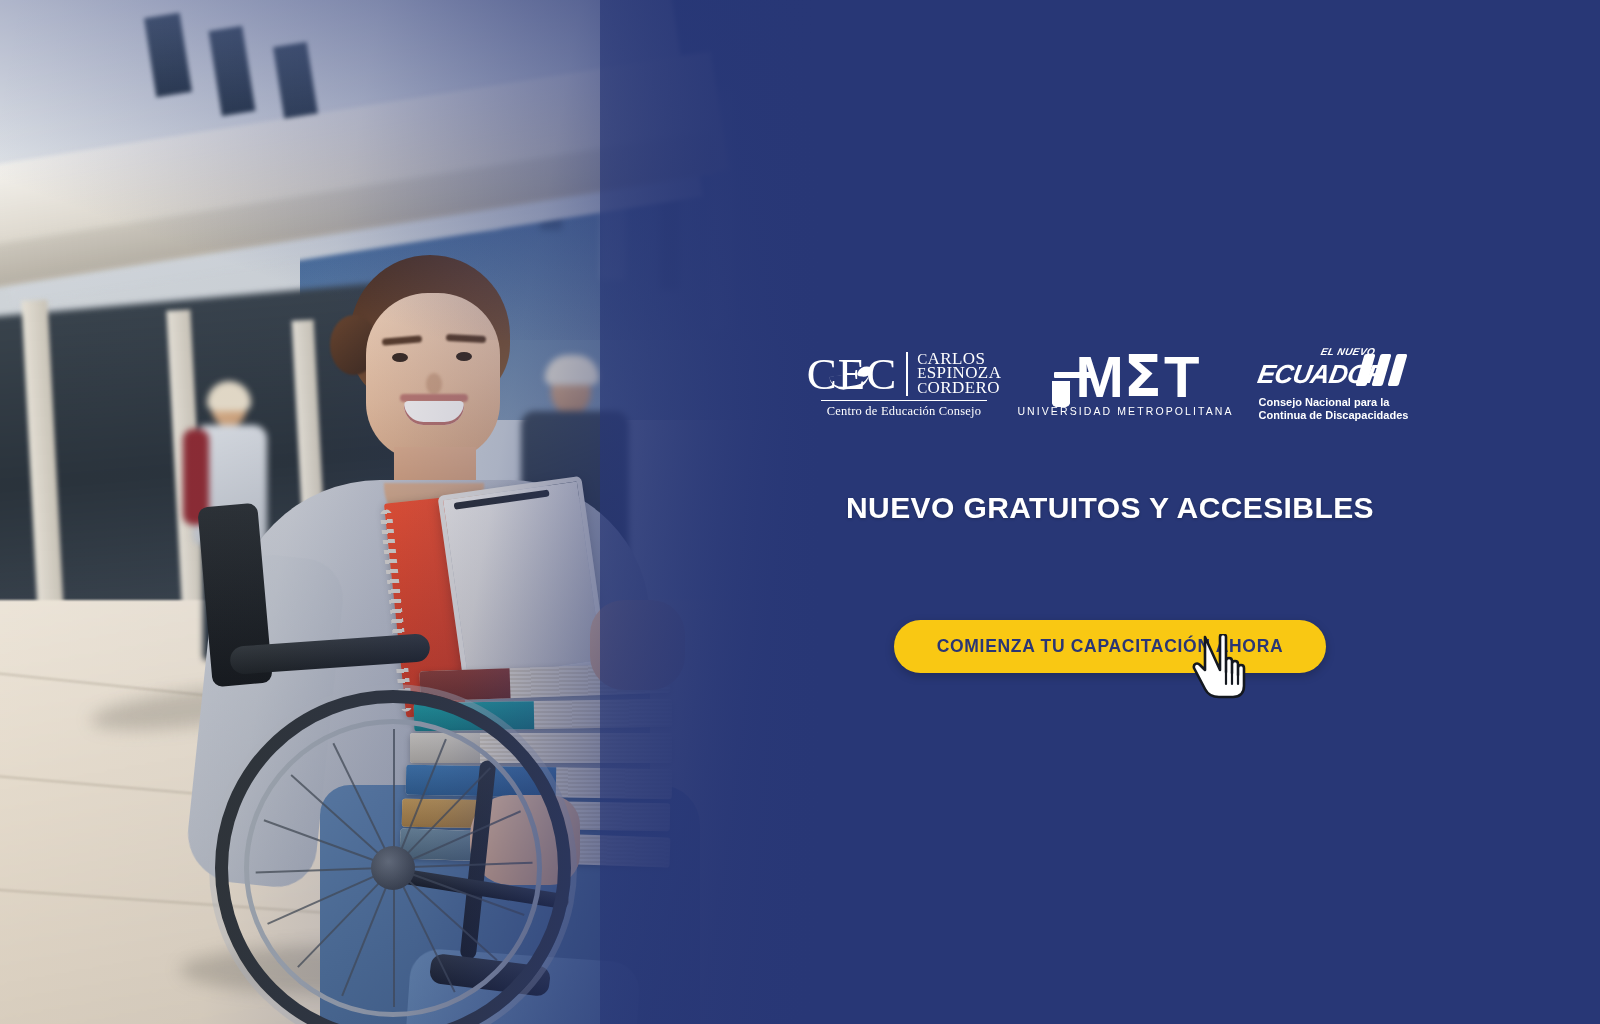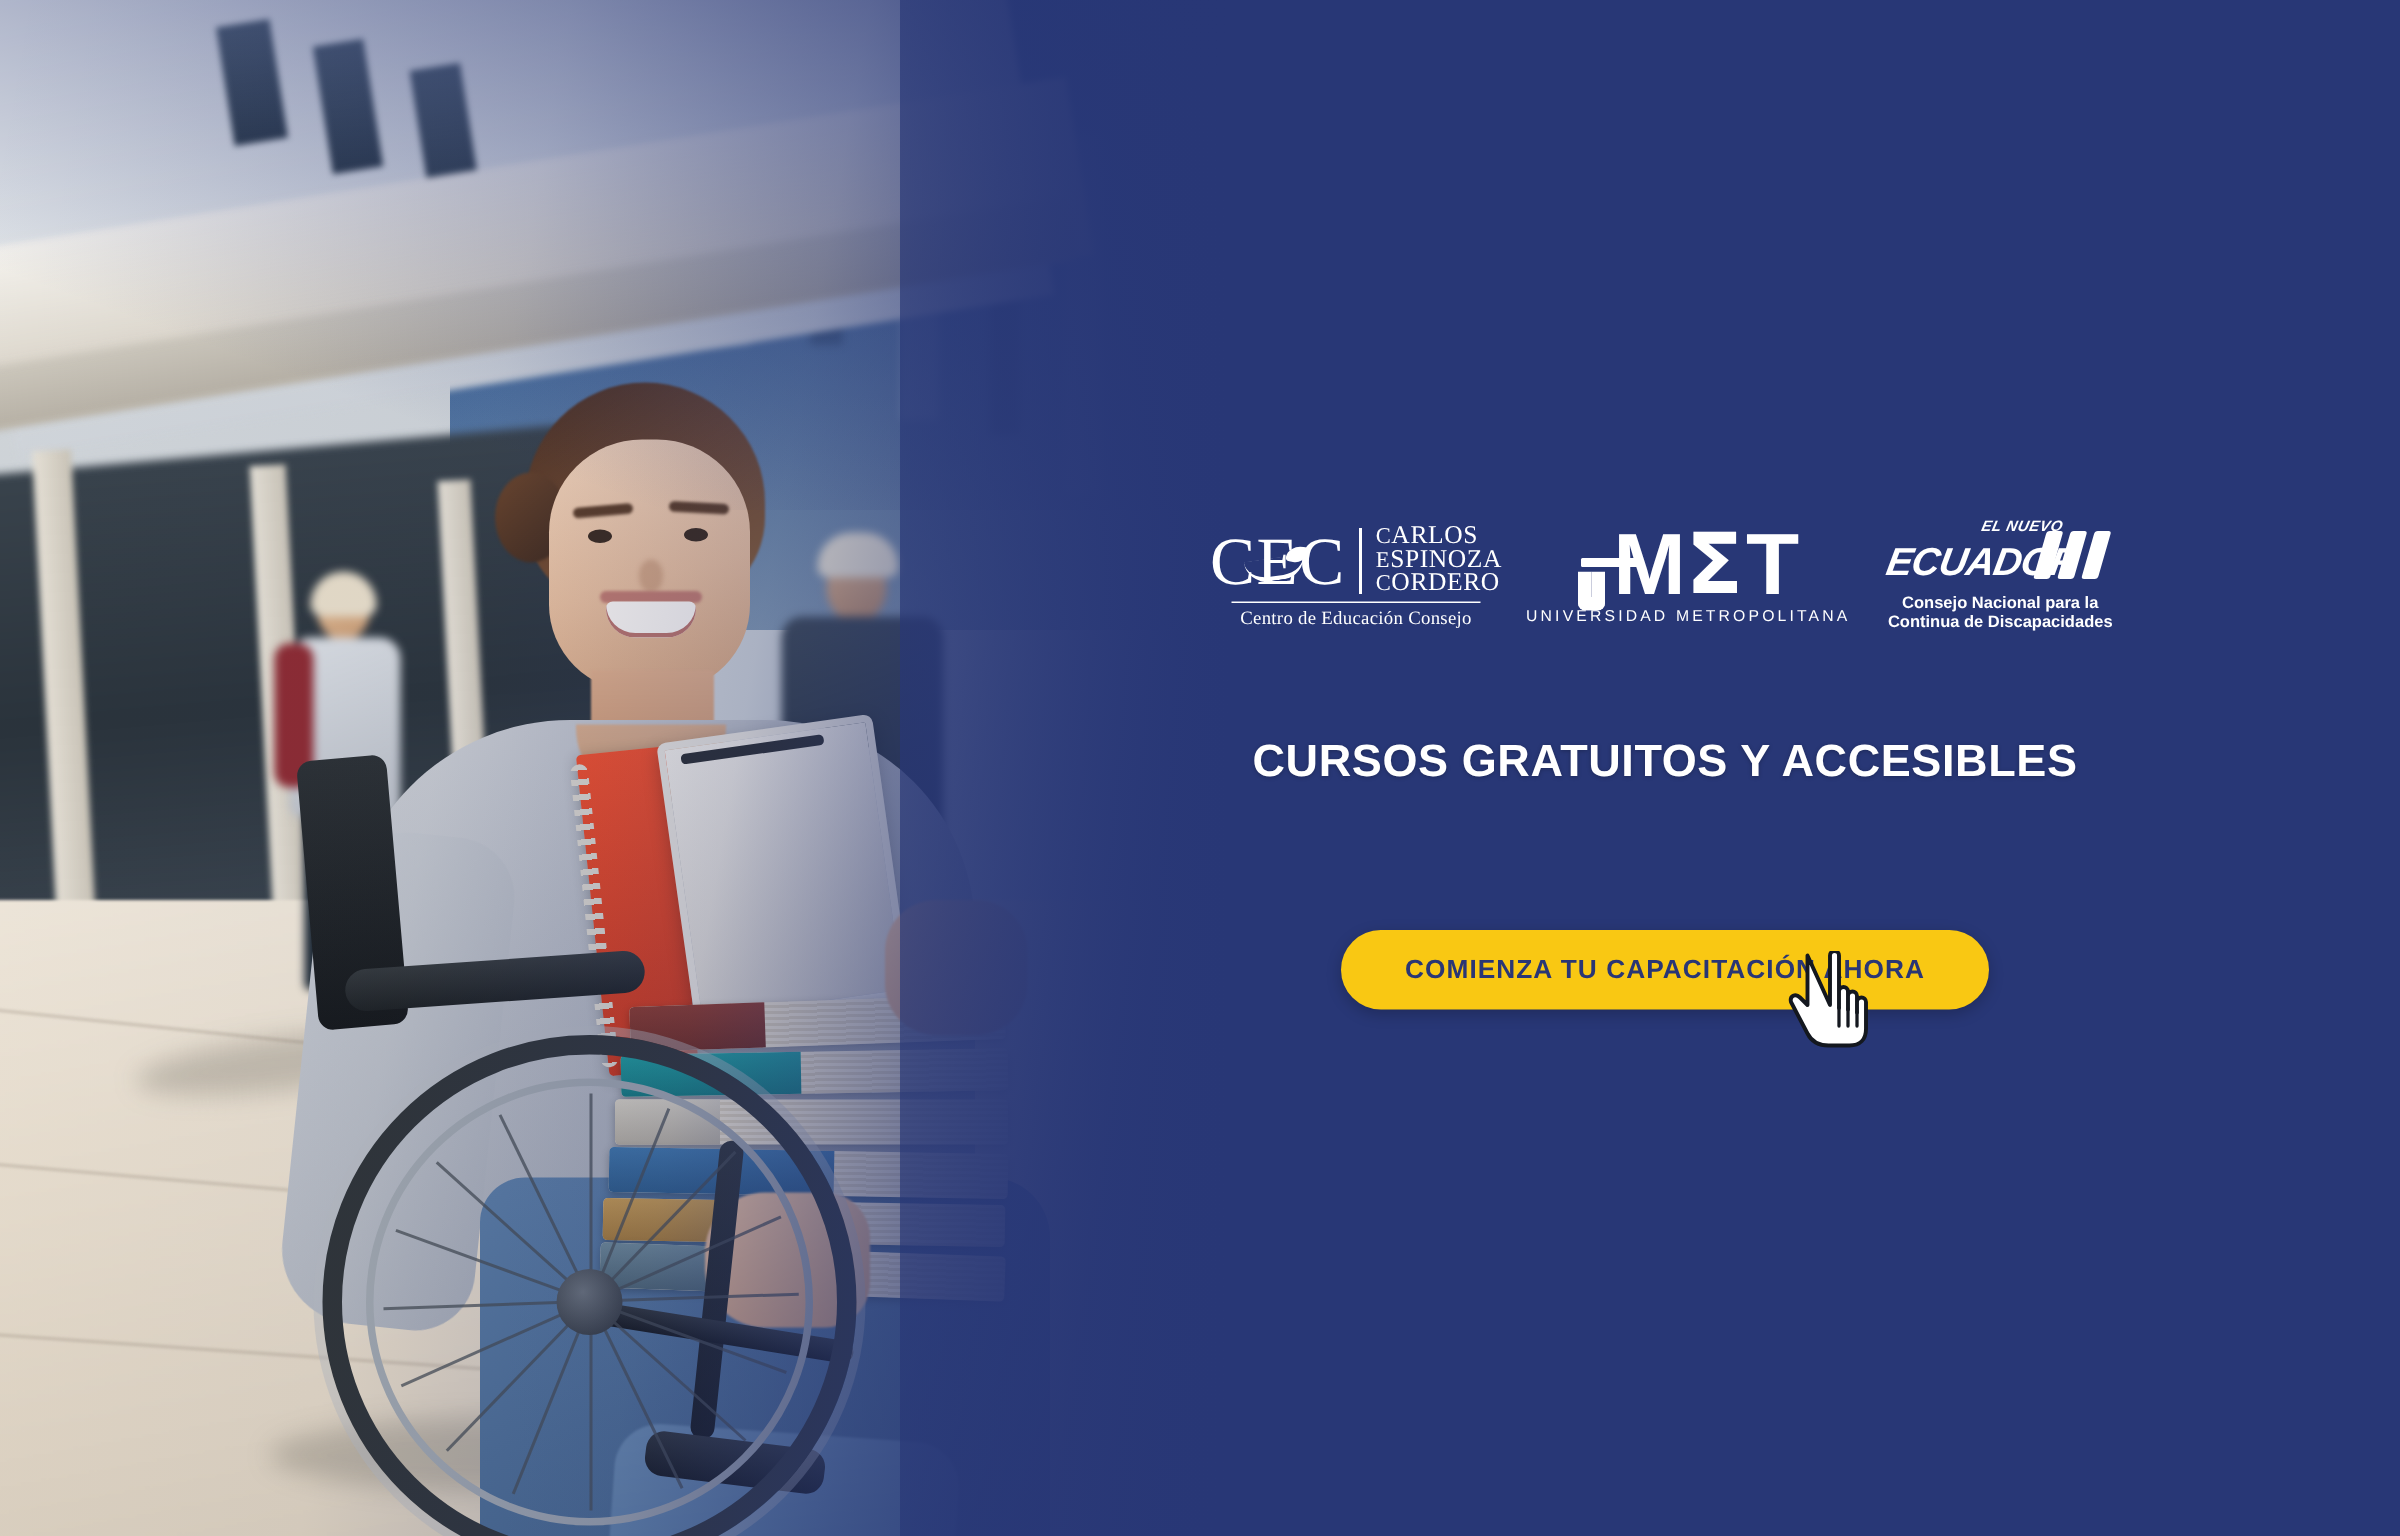--- a/index.html
+++ b/index.html
@@ -287,21 +287,21 @@
   .ec-word{
     position:absolute;left:0;top:11px;font-size:26px;font-weight:700;font-style:italic;
     letter-spacing:-.6px;transform:skewX(-10deg);
   }
   .ec-bars{position:absolute;right:-4px;top:6px;width:54px;height:32px;}
   .ec-bars i{
     position:absolute;top:0;width:11px;height:32px;background:#fff;
     transform:skewX(-16deg);border-radius:2px;
   }
   .ec-sub{
-    margin-top:4px;font-size:11px;font-weight:700;line-height:13.5px;text-align:center;
+    margin-top:4px;font-size:11px;font-weight:700;line-height:13.5px;text-align:left;
     white-space:nowrap;
   }
 
   
   .headline{
     position:absolute;left:0;right:0;top:472px;text-align:center;color:#fff;
     font-size:30px;line-height:31px;font-weight:700;letter-spacing:.4px;
     text-shadow:0 1px 3px rgba(0,0,0,.25);
   }
   .headline div{display:block;}
@@ -491,21 +491,21 @@
           </div>
         </div>
         <div class="ec-sub">
           <div>Consejo Nacional para la</div>
           <div>Continua de Discapacidades</div>
         </div>
       </div>
     </div>
 
     <h1 class="headline">
-      <div>CURSOS GRATUITOS Y ACCESIBLES</div>
+      <div>NUEVO GRATUITOS Y ACCESIBLES</div>
     </h1>
 
     <div class="cta-wrap">
       <button class="cta">COMIENZA TU CAPACITACIÓN AHORA</button>
     </div>
   </div>
 
   <div class="cursor-hand">
     <svg viewBox="0 0 62 66" width="62" height="66" xmlns="http://www.w3.org/2000/svg">
       <g fill="#ffffff" stroke="#14181f" stroke-width="2.6" stroke-linejoin="round" stroke-linecap="round">

